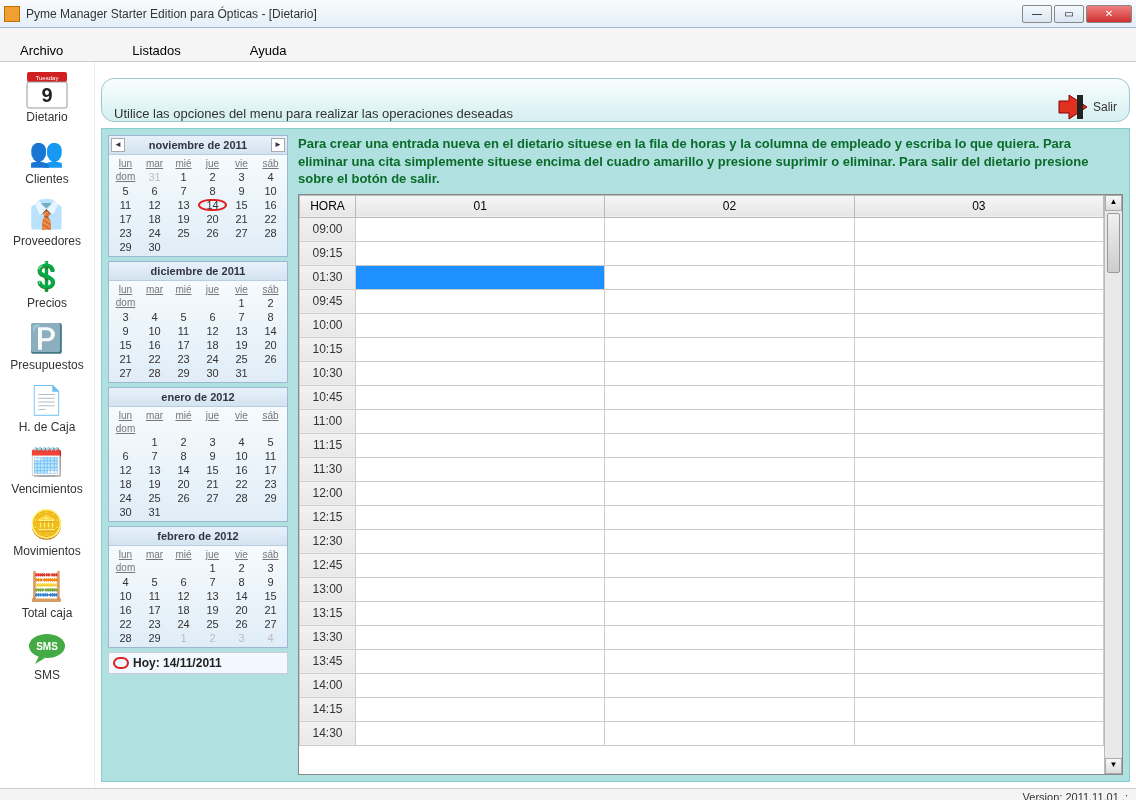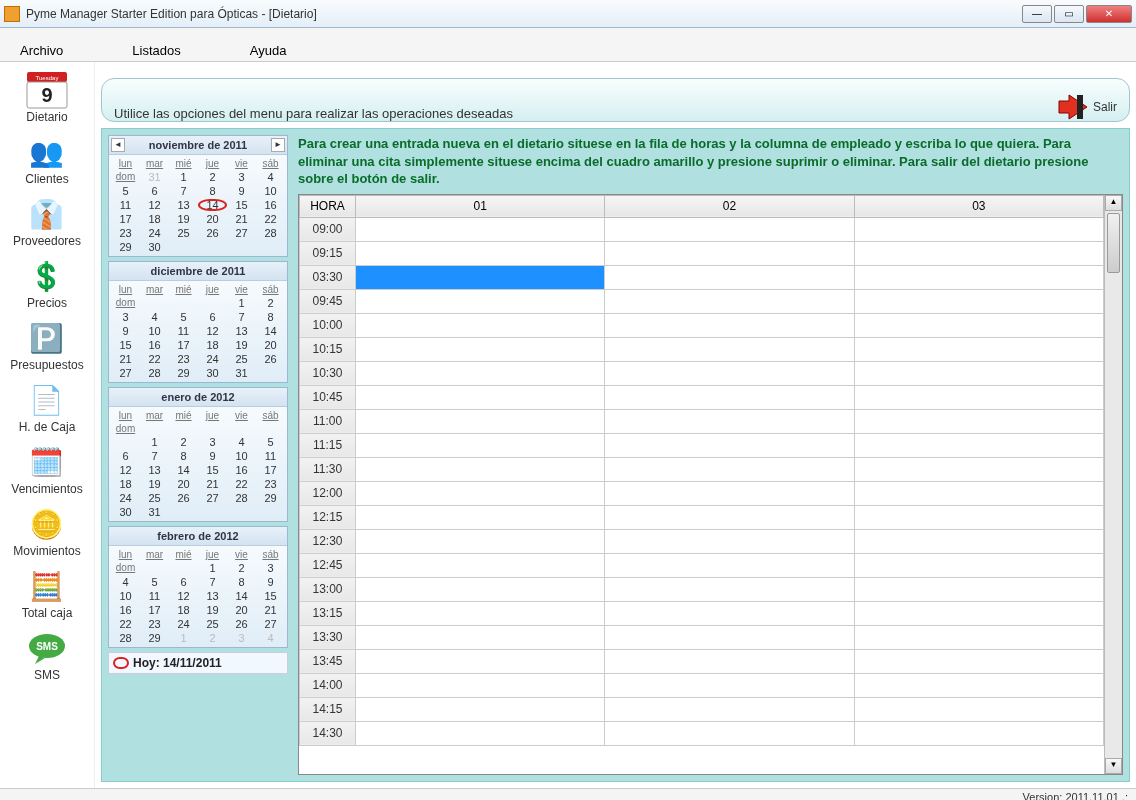--- a/index.html
+++ b/index.html
@@ -363,21 +363,21 @@
                     <td></td>
                     <td></td>
                   </tr>
                   <tr>
                     <td class="hour">09:15</td>
                     <td></td>
                     <td></td>
                     <td></td>
                   </tr>
                   <tr>
-                    <td class="hour">03:30</td>
+                    <td class="hour">01:30</td>
                     <td class="selected"></td>
                     <td></td>
                     <td></td>
                   </tr>
                   <tr>
                     <td class="hour">09:45</td>
                     <td></td>
                     <td></td>
                     <td></td>
                   </tr>

